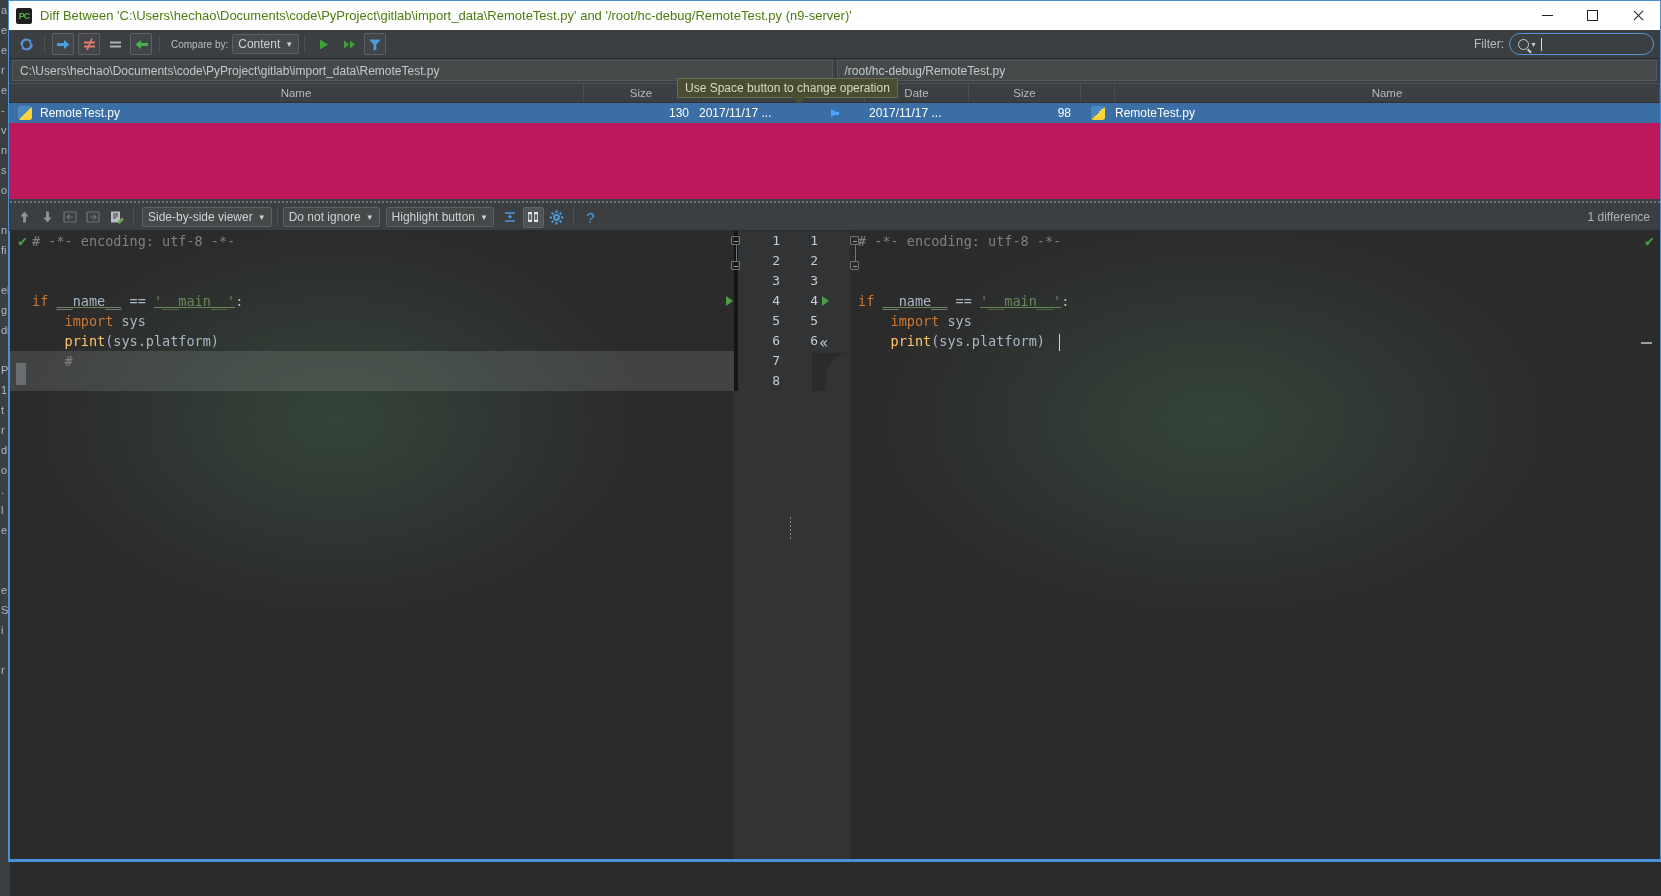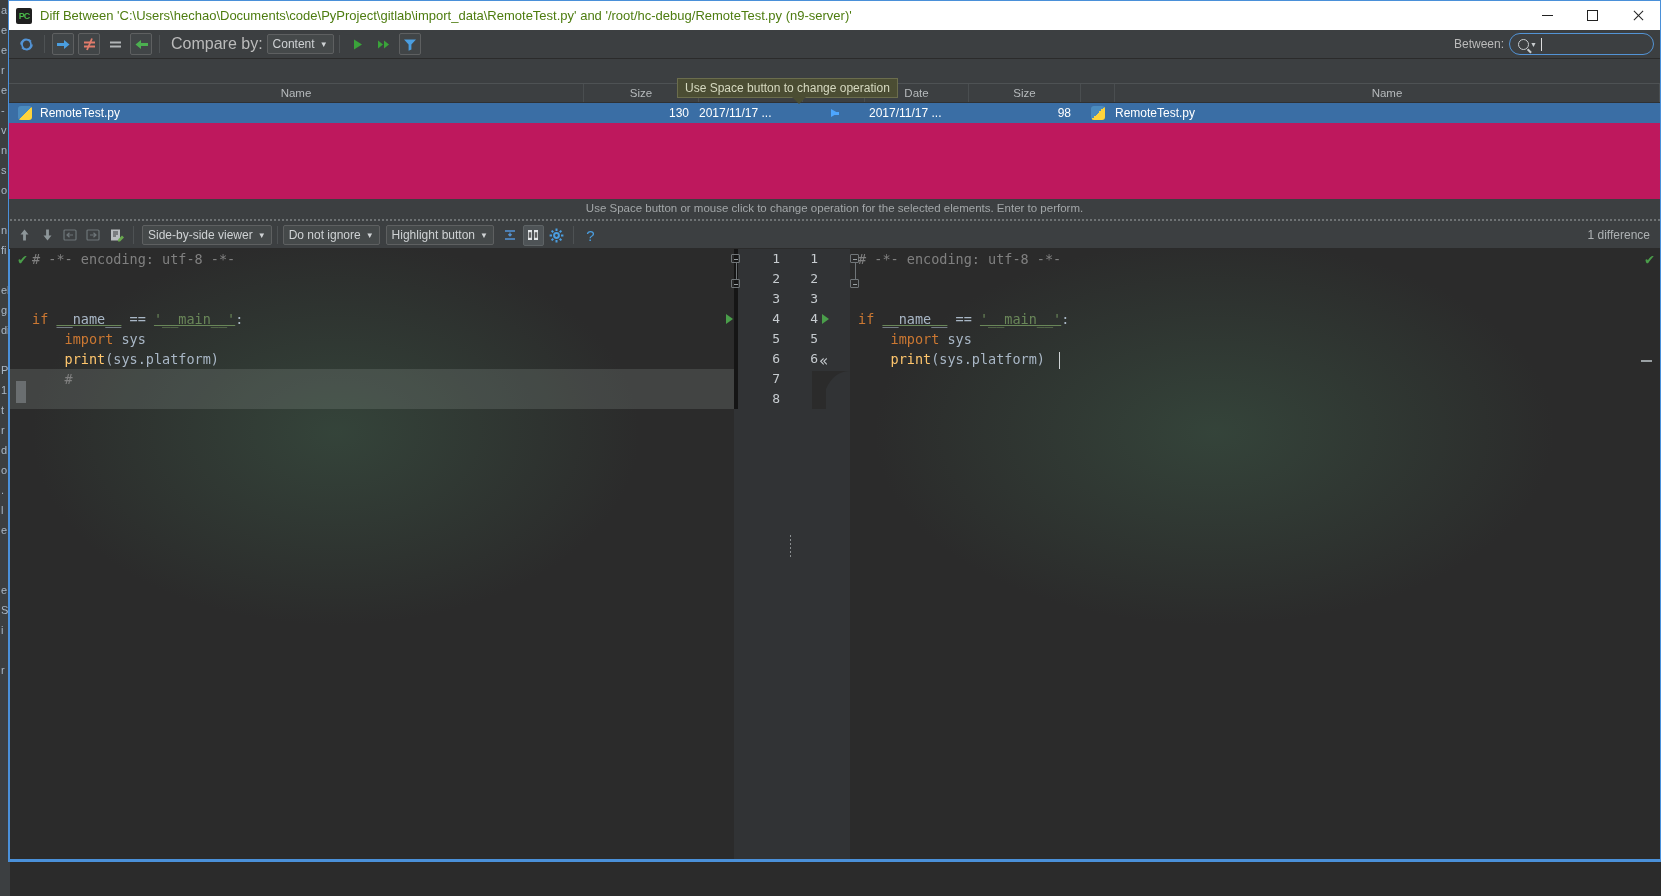--- a/index.html
+++ b/index.html
@@ -62,21 +62,21 @@
     height: 29px; flex: 0 0 29px; background: #3c3f41;
     display: flex; align-items: center; padding: 0 4px; position: relative;
     border-bottom: 1px solid #2b2b2b;
   }
   .tb-btn {
     width: 22px; height: 22px; margin: 0 2px; display: flex;
     align-items: center; justify-content: center; border-radius: 2px;
   }
   .tb-btn.framed { border: 1px solid #5e6061; background: #414547; }
   .tb-sep { width: 1px; height: 18px; background: #4e5254; margin: 0 5px; }
-  .tb-label { font-size: 16px; color: #bbbbbb; margin: 0 4px 0 6px; }
+  .tb-label { font-size: 10px; color: #bbbbbb; margin: 0 4px 0 6px; }
   .tb-combo {
     height: 20px; border: 1px solid #5e6061; background: #45494a;
     display: flex; align-items: center; padding: 0 5px;
     font-size: 12px; color: #cfd2d4; border-radius: 2px;
   }
   .caret { margin-left: 5px; font-size: 8px; color: #cfd2d4; }
   #filter-zone {
     position: absolute; right: 6px; top: 3px; display: flex; align-items: center;
   }
   #filter-zone .flabel { font-size: 12px; color: #bbbbbb; margin-right: 5px; }
@@ -330,30 +330,32 @@
           <path d="M8 2.5l5 4-5 4z" fill="#3aa33a"></path>
       </svg>
     </div>
     <div class="tb-btn framed">
       <svg width="14" height="13" viewBox="0 0 14 13">
         <path d="M1 1.5h12l-4.6 5v5l-2.8 1.2V6.5z" fill="#4a9ee0"></path>
       </svg>
     </div>
 
     <div id="filter-zone">
-      <span class="flabel">Between:</span>
+      <span class="flabel">Filter:</span>
       <div id="filter-box">
         <span class="mag"></span>
         <span class="mcaret">▼</span>
         <span class="fcursor"></span>
       </div>
     </div>
   </div>
 
   <div id="pathbars">
+    <div class="pathbar">C:\Users\hechao\Documents\code\PyProject\gitlab\import_data\RemoteTest.py</div>
+    <div class="pathbar">/root/hc-debug/RemoteTest.py</div>
   </div>
 
   <div id="colheader">
     <div class="col" style="width:575px">Name</div>
     <div class="col" style="width:115px">Size</div>
     <div class="col" style="width:104px">Date</div>
     <div class="col" style="width:62px"></div>
     <div class="col" style="width:104px">Date</div>
     <div class="col" style="width:112px">Size</div>
     <div class="col" style="width:34px"></div>
@@ -373,21 +375,20 @@
       </div>
       <div class="cell" style="width:104px; justify-content:flex-start; padding-left:4px;">2017/11/17 ...</div>
       <div class="cell" style="width:112px; justify-content:flex-end; padding-right:10px;text-align:right;">98</div>
       <div class="cell" style="width:34px; justify-content:center;">
         <span class="py-icon"></span>
       </div>
       <div class="cell" style="flex:1 1 auto;">RemoteTest.py</div>
     </div>
   </div>
 
-  <div id="hintbar">Use Space button or mouse click to change operation for the selected elements. Enter to perform.</div>
   <div id="dotted-split"></div>
 
   <div id="difftoolbar">
     <div class="dt-btn">
       <svg width="13" height="14" viewBox="0 0 13 14">
           <path d="M6.5 1.5l4 5h-2.6v6h-2.8v-6H2.5z" fill="#8d9699"></path>
         </svg>
     </div>
     <div class="dt-btn">
       <svg width="13" height="14" viewBox="0 0 13 14">

